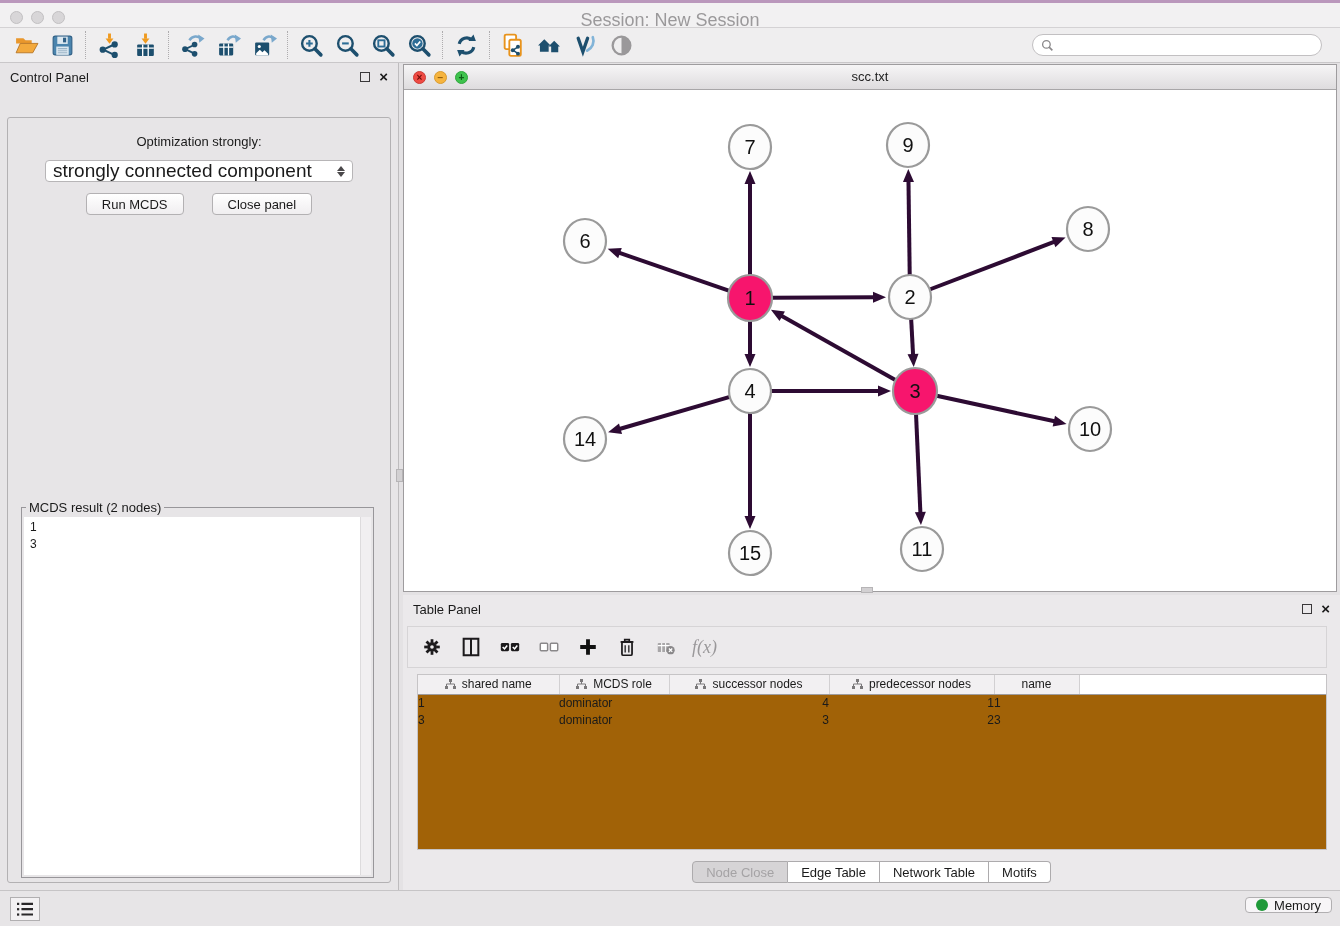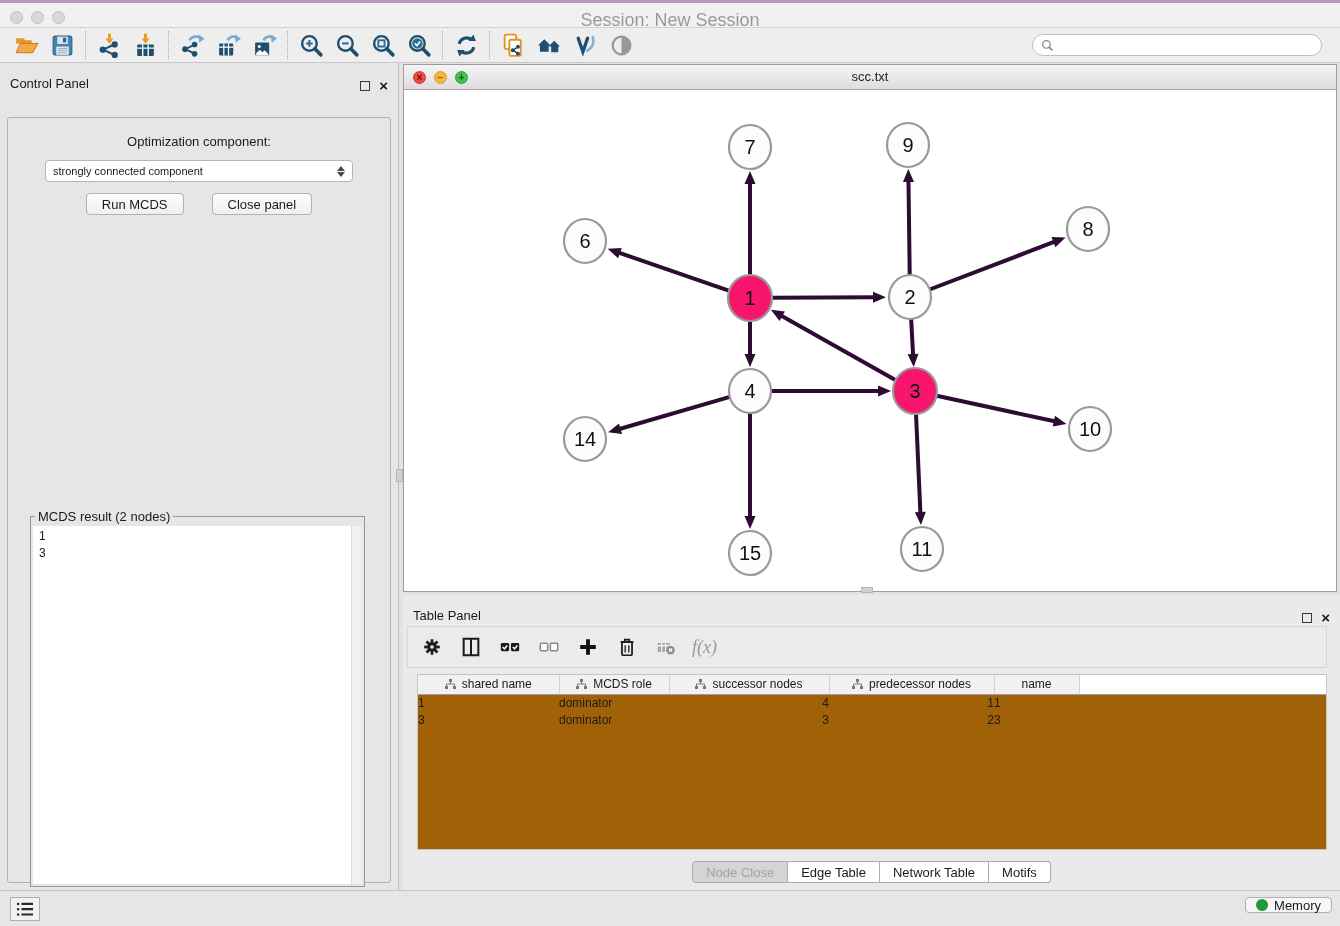--- a/index.html
+++ b/index.html
@@ -21,43 +21,43 @@
   .tbi svg{width:25px;height:25px;}
   .sep{width:1px;height:28px;border-left:1px dotted #aeacae;margin:0 5px;flex:0 0 auto;}
   .search{margin-left:auto;margin-right:10px;width:290px;height:22px;border:1px solid #c2c0c2;
           border-radius:12px;background:#fff;display:flex;align-items:center;padding:0 8px;gap:5px;}
   .search input{border:none;outline:none;flex:1;font-size:12px;background:transparent;
                 font-family:"Liberation Sans",sans-serif;}
 
   
   .control-panel{position:absolute;left:0;top:63px;width:399px;height:827px;background:#e7e5e7;
                  border-right:1px solid #bebcbe;}
-  .panel-header{height:28px;display:flex;align-items:flex-end;padding:0 10px;font-size:13px;}
+  .panel-header{height:28px;display:flex;align-items:center;padding:0 10px;font-size:13px;}
   .ph-icons{margin-left:auto;display:flex;align-items:center;gap:9px;}
   .float-ic{width:10px;height:10px;border:1.5px solid #3a383a;display:inline-block;}
   .close-ic{font-size:15px;font-weight:bold;color:#1a1a1a;line-height:10px;}
   .cp-tabs{position:absolute;left:0;right:0;top:33px;display:flex;justify-content:center;}
   .tab{height:22px;padding:0 13px;background:#fff;border:1px solid #b5b3b5;border-left:none;
        font-size:13px;display:flex;align-items:center;}
   .tab:first-child{border-left:1px solid #b5b3b5;border-radius:4px 0 0 4px;}
   .tab.last{border-radius:0 4px 4px 0;}
   .tab.active{background:#e3e1e3;color:#b4b2b4;}
   .cp-content{position:absolute;left:7px;right:7px;top:54px;bottom:7px;border:1px solid #b3b1b3;
               border-radius:3px;background:#e7e5e7;}
   .opt-label{margin-top:16px;text-align:center;font-size:13px;}
   .dropdown{margin:11px auto 0;width:308px;height:22px;background:#fff;border:1px solid #b7b5b7;
-            border-radius:4px;display:flex;align-items:center;padding:0 7px;font-size:11px;}
+            border-radius:4px;display:flex;align-items:center;padding:0 7px;font-size:19px;}
   .stepper{margin-left:auto;display:flex;flex-direction:column;gap:1px;}
   .stepper i{width:0;height:0;border-left:4px solid transparent;border-right:4px solid transparent;}
   .st-up{border-bottom:5px solid #4a484a;}
   .st-dn{border-top:5px solid #4a484a;}
   .btn-row{display:flex;justify-content:center;gap:28px;margin-top:11px;}
   .mac-btn{height:22px;padding:0 15px;background:linear-gradient(#ffffff,#f0eef0);
            border:1px solid #b3b1b3;border-radius:4px;font-size:13px;display:flex;align-items:center;}
-  fieldset.result-fs{position:absolute;left:5px;right:8px;top:374px;height:378px;margin:17px;
+  fieldset.result-fs{position:absolute;left:5px;right:8px;top:374px;height:378px;margin:8px;
                      border:1px solid #98969a;padding:2px;background:#e7e5e7;}
   fieldset.result-fs legend{font-size:13px;padding:0 3px;margin-left:2px;}
   .result{position:relative;background:#fff;height:100%;font-size:12px;line-height:17px;}
   .result-lines{padding:2px 6px;}
   .result-scroll{position:absolute;right:0;top:0;bottom:0;width:11px;background:#f1eff1;
                  border-left:1px solid #dddbdd;}
 
   
   .net-window{position:absolute;left:403px;top:64px;width:934px;height:528px;background:#fff;
               border:1px solid #9e9c9e;}
@@ -277,21 +277,21 @@
 
   <div class="control-panel">
     <div class="panel-header">
       <span>Control Panel</span>
       <span class="ph-icons">
         <span class="float-ic"></span>
         <span class="close-ic">×</span>
       </span>
     </div>
     <div class="cp-content">
-      <div class="opt-label">Optimization component:</div>
+      <div class="opt-label">Optimization strongly:</div>
       <div class="dropdown">
         <span>strongly connected component</span>
         <span class="stepper">
           <i class="st-up"></i>
             <i class="st-dn"></i>
         </span>
       </div>
       <div class="btn-row">
         <span class="mac-btn">Run MCDS</span>
         <span class="mac-btn">Close panel</span>

